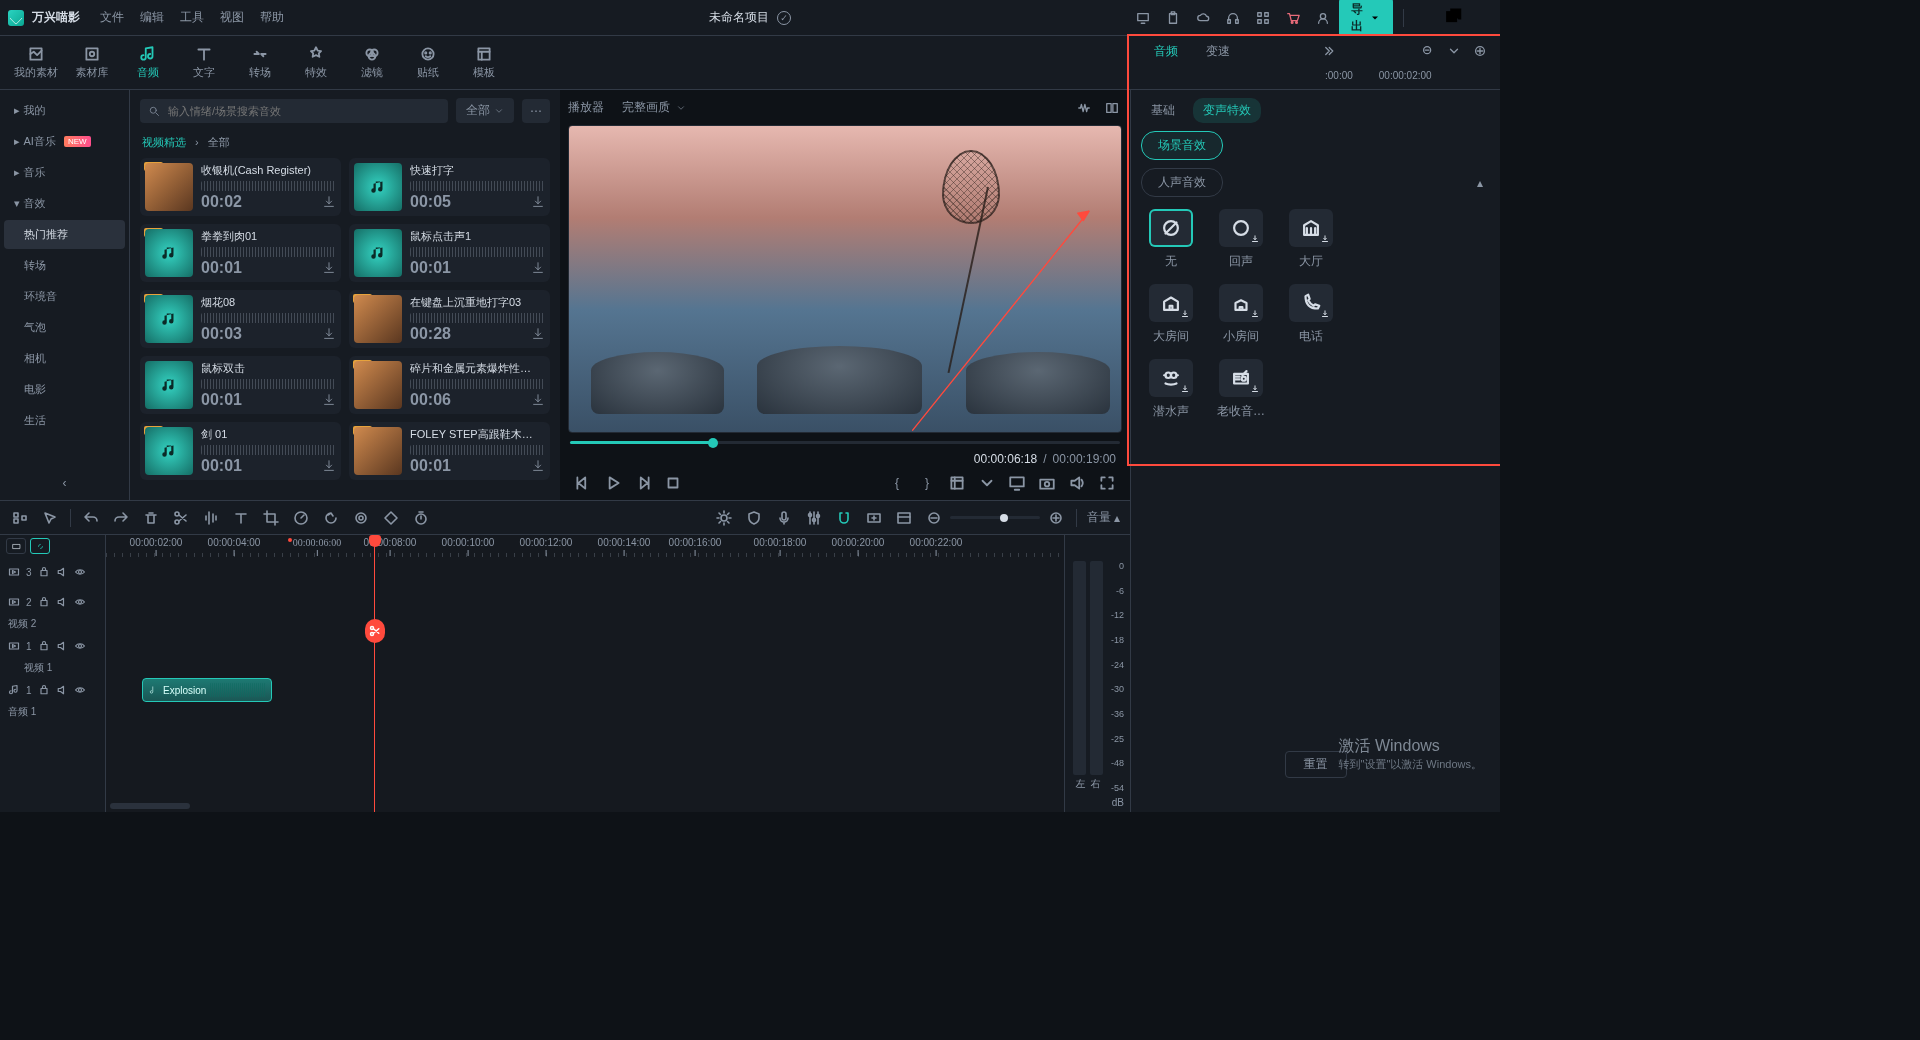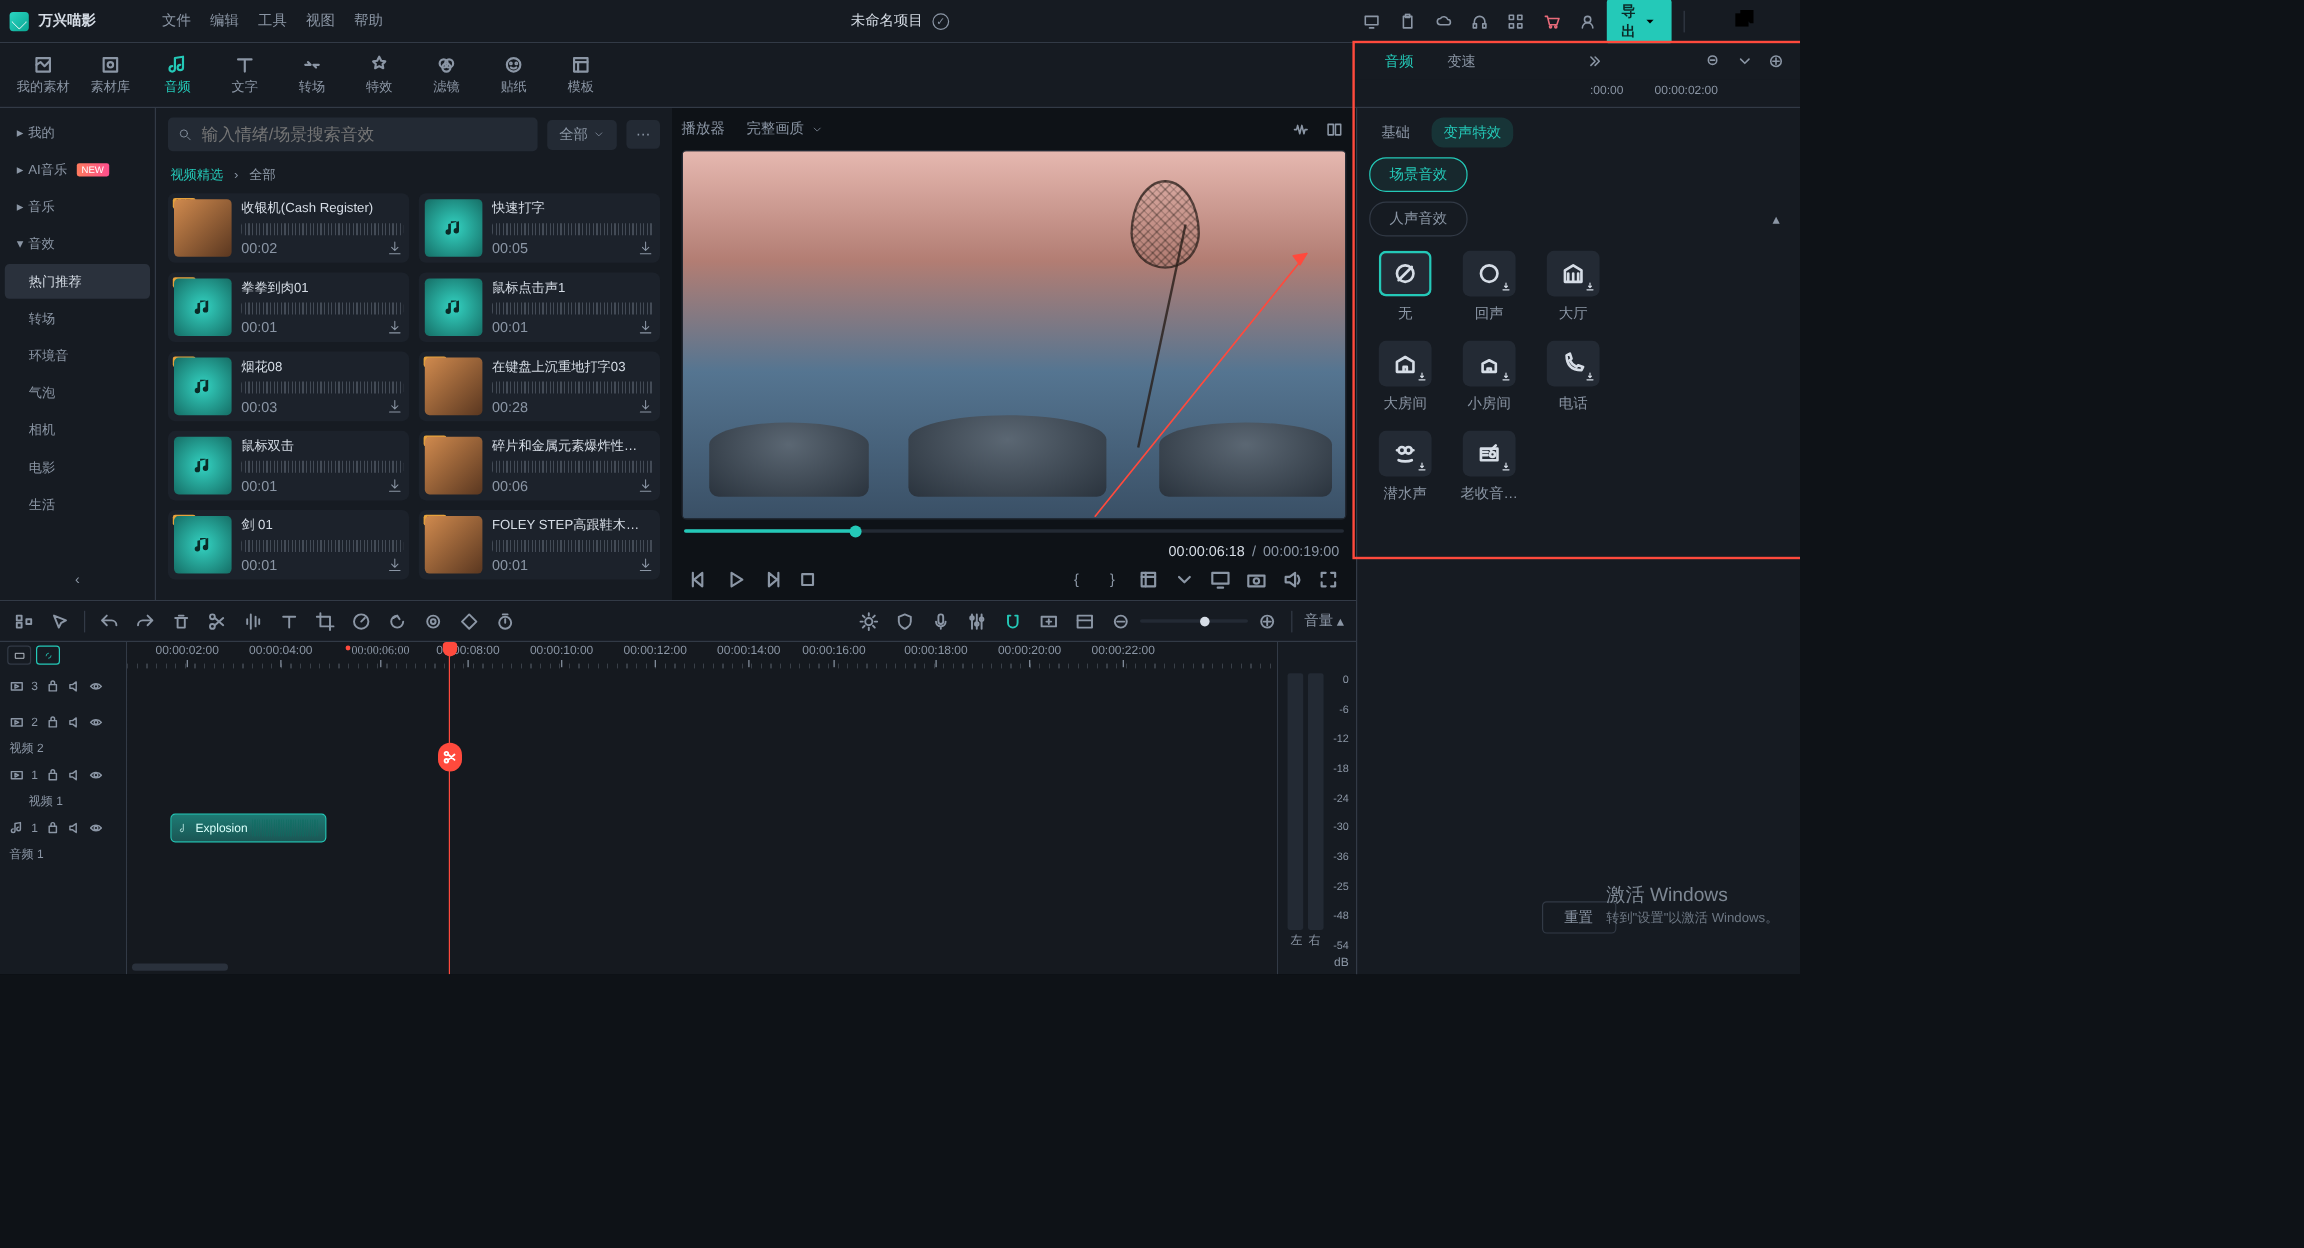--- a/index.html
+++ b/index.html
@@ -58,36 +58,36 @@
 .b-side{width:130px;border-right:1px solid var(--border);background:var(--bg1);padding:6px 4px;display:flex;flex-direction:column;gap:2px;overflow:hidden;}
 .b-side-item{padding:7px 10px;color:var(--txt2);border-radius:4px;cursor:pointer;display:flex;align-items:center;gap:4px;font-size:11px;}
 .b-side-item .ch{color:var(--txt2);}
 .b-side-item.lvl2{padding-left:20px;}
 .b-side-item.active{background:var(--bg4);color:var(--txt);}
 .b-side-item .new{background:linear-gradient(90deg,#ff7b5e,#ff4e8d);color:#fff;font-size:8px;padding:1px 4px;border-radius:2px;margin-left:4px;}
 .b-side-collapse{margin-top:auto;text-align:center;padding:4px;color:var(--txt2);}
 .b-main{flex:1;display:flex;flex-direction:column;min-width:0;}
 .b-search{padding:8px 10px;display:flex;gap:8px;align-items:center;}
 .b-search-in{flex:1;background:var(--bg3);border-radius:4px;display:flex;align-items:center;gap:6px;padding:5px 8px;color:var(--txt2);}
-.b-search-in input{flex:1;background:transparent;border:0;outline:0;color:var(--txt);font-size:14px;}
+.b-search-in input{flex:1;background:transparent;border:0;outline:0;color:var(--txt);font-size:11px;}
 .b-pill{background:var(--bg3);color:var(--txt2);padding:4px 10px;border-radius:4px;display:flex;align-items:center;gap:4px;}
 .b-dots{width:28px;height:24px;display:flex;align-items:center;justify-content:center;color:var(--txt2);background:var(--bg3);border-radius:4px;}
 .b-crumb{padding:4px 12px;color:var(--txt2);font-size:11px;}
 .b-crumb .a{color:var(--teal);}
 .b-grid{flex:1;overflow:hidden;padding:4px 10px;display:flex;flex-direction:column;gap:8px;}
 .b-row{display:flex;gap:8px;}
 .card{flex:1;background:var(--bg2);border-radius:6px;padding:5px;display:flex;gap:8px;position:relative;height:58px;}
 .card .thumb{width:48px;height:48px;border-radius:4px;background:radial-gradient(circle at 50% 50%,#34d3c2,#156d65);display:flex;align-items:center;justify-content:center;position:relative;}
 .card .thumb.img{background:linear-gradient(135deg,#d08a4e,#5a3720);}
 .card .thumb .note{width:18px;height:18px;color:#0b2a27;}
 .card .vip{position:absolute;top:4px;left:4px;background:var(--vip);color:#3a2300;font-size:8px;font-weight:700;padding:0 3px;border-radius:2px;}
 .card .meta{flex:1;display:flex;flex-direction:column;justify-content:space-between;min-width:0;}
 .card .title{font-size:11px;color:var(--txt);white-space:nowrap;overflow:hidden;text-overflow:ellipsis;}
 .card .wave{height:10px;background:repeating-linear-gradient(90deg,var(--txt2) 0 1px,transparent 1px 3px);opacity:.35;border-radius:2px;}
-.card .foot{display:flex;justify-content:space-between;align-items:center;color:var(--txt2);font-size:12px;}
+.card .foot{display:flex;justify-content:space-between;align-items:center;color:var(--txt2);font-size:16px;font-weight:bold;}
 .card .dl{width:14px;height:14px;}
 
 .preview{grid-column:2;grid-row:1;display:flex;flex-direction:column;padding:6px 8px;gap:6px;background:var(--bg0);}
 .pv-top{display:flex;align-items:center;gap:8px;color:var(--txt2);}
 .pv-drop{padding:3px 10px;border-radius:4px;display:flex;align-items:center;gap:6px;}
 .pv-video{flex:1;background:linear-gradient(180deg,#e6b8b0 0%,#b27d73 30%,#557591 60%,#3a5066 100%);border-radius:4px;position:relative;border:1px solid var(--bg3);overflow:hidden;}
 .boat{position:absolute;bottom:6%;background:radial-gradient(ellipse at 50% 30%,#5b6773,#2a333d);border-radius:50% 50% 8px 8px / 30% 30% 8px 8px;}
 .net{position:absolute;width:58px;height:74px;border:2px solid rgba(40,30,25,.7);border-radius:50% 50% 50% 50% / 60% 60% 40% 40%;background:repeating-linear-gradient(45deg,transparent 0 4px,rgba(40,30,25,.4) 4px 5px),repeating-linear-gradient(-45deg,transparent 0 4px,rgba(40,30,25,.4) 4px 5px);}
 .net-handle{position:absolute;width:2px;height:190px;background:rgba(40,30,25,.8);transform-origin:top;}
 .pv-arrow{position:absolute;stroke:var(--hl);stroke-width:1.5;fill:none;}
@@ -161,21 +161,21 @@
 .tl-hscroll .thumb{height:6px;background:var(--bg4);border-radius:3px;}
 
 svg{stroke-linecap:round;stroke-linejoin:round;}
 </style>
 </head>
 <body>
 
 <div class="titlebar">
   <div class="tb-logo"></div>
   <div class="tb-name">万兴喵影</div>
-  <div id="menus" style="display: flex; margin-left: 35px;">
+  <div id="menus" style="display: flex;">
       <span class="tb-menu">文件</span>
       <span class="tb-menu">编辑</span>
       <span class="tb-menu">工具</span>
       <span class="tb-menu">视图</span>
       <span class="tb-menu">帮助</span>
     </div>
   <div class="tb-center">
     <span>未命名项目</span>
     <span class="tb-status"></span>
   </div>

